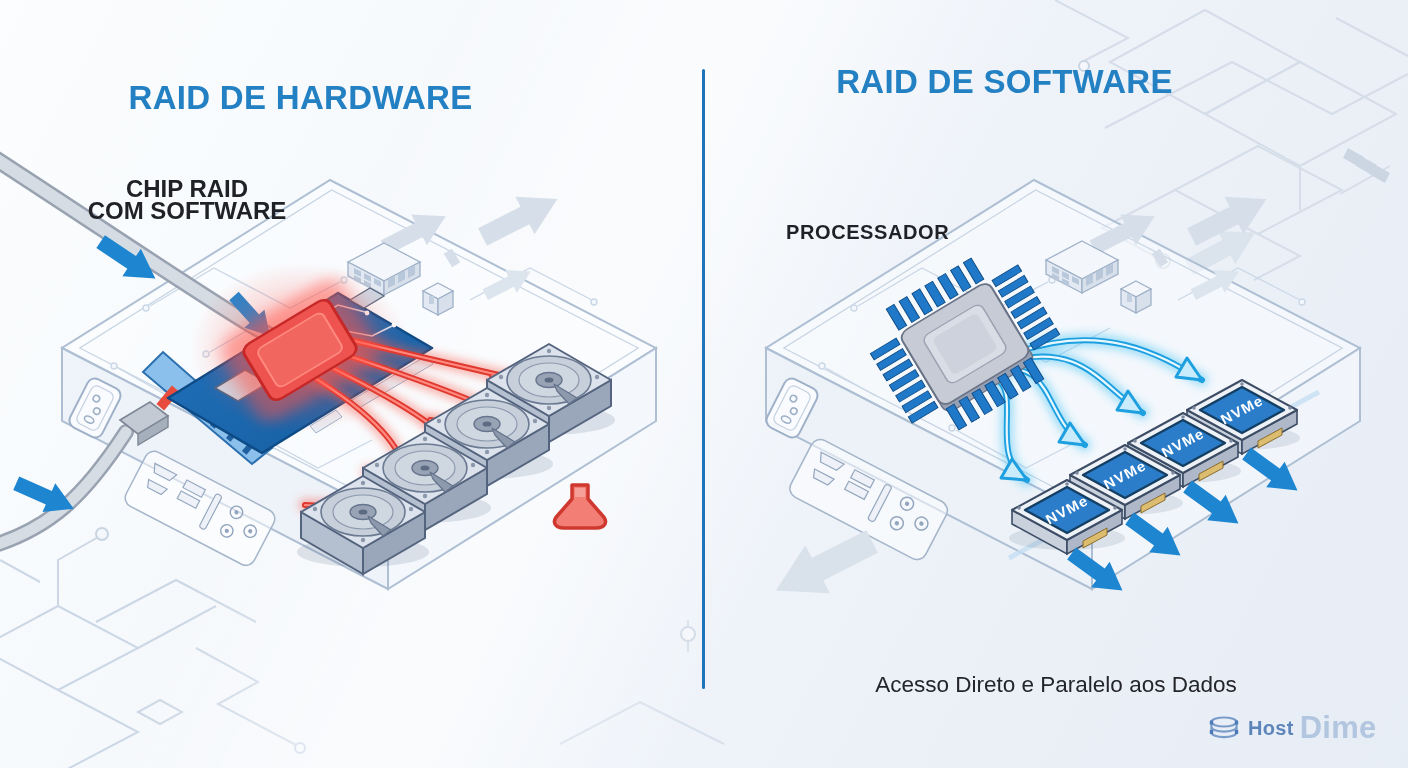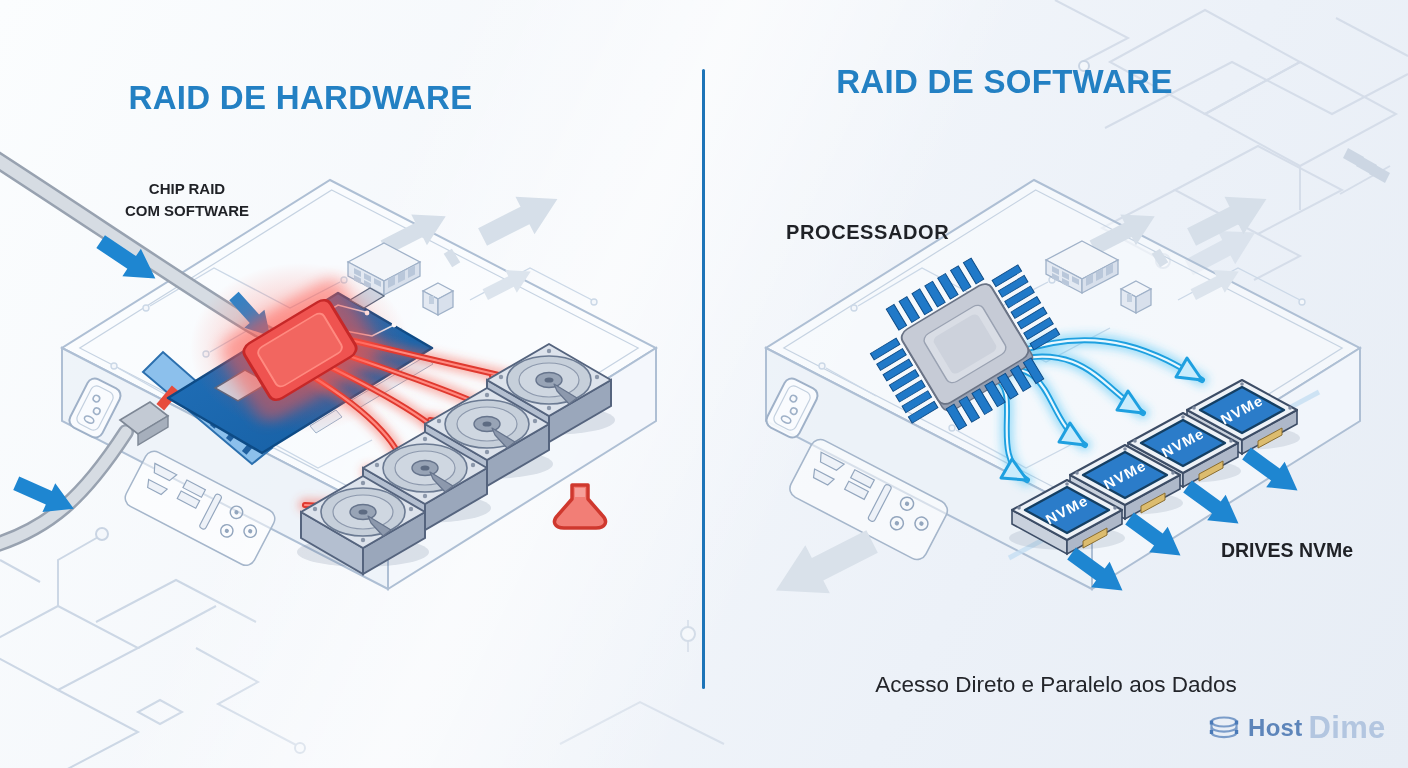--- a/index.html
+++ b/index.html
@@ -8,28 +8,28 @@
     background:linear-gradient(118deg,#fbfdfe 0%,#f4f7fb 38%,#ecf1f8 70%,#e7edf5 100%);}
   .sheen{position:absolute;inset:0;pointer-events:none;
     background:linear-gradient(115deg,rgba(255,255,255,0) 26%,rgba(255,255,255,0.6) 42%,rgba(255,255,255,0) 58%);}
   svg.bg{position:absolute;left:0;top:0;}
   .panel{position:absolute;top:0;width:704px;height:768px;}
   .panel.left{left:0;} .panel.right{left:704px;}
   .divider{position:absolute;left:702px;top:69px;width:3px;height:620px;background:#1d74b8;border-radius:2px;}
   .title{position:absolute;width:601px;text-align:center;font-size:33px;font-weight:bold;color:#2380c3;letter-spacing:.3px;}
   .left-title{left:0;top:79px;} .right-title{left:704px;top:63px;}
   .label{position:absolute;color:#1f2126;font-weight:bold;}
-  .chip-label{left:87px;top:178px;width:200px;text-align:center;font-size:15px;line-height:22px;}
+  .chip-label{left:87px;top:178px;width:200px;text-align:center;font-size:24px;line-height:22px;}
   .cpu-label{left:786px;top:221px;font-size:20px;letter-spacing:.6px;}
   .disks-label{left:474px;top:537px;width:200px;text-align:center;font-size:19.5px;}
   .drives-label{left:1187px;top:539px;width:200px;text-align:center;font-size:19.5px;}
   .caption{position:absolute;width:704px;text-align:center;font-size:22.5px;font-weight:500;color:#23252a;}
   .left-caption{left:0;top:660px;} .right-caption{left:704px;top:660px;margin-top:12px;}
   .brand{position:absolute;left:1206px;top:710px;display:flex;align-items:center;gap:6px;}
-  .brand .host{font-size:24px;font-weight:bold;color:#5d85ba;letter-spacing:.3px;}
+  .brand .host{font-size:20px;font-weight:bold;color:#5d85ba;letter-spacing:.3px;}
   .brand .dime{font-size:31px;font-weight:bold;color:#b3c6e0;letter-spacing:.3px;}
 </style>
 </head>
 <body>
 
 <div class="canvas">
 
   <svg width="0" height="0" style="position:absolute">
     <defs>
       <filter id="blur4" x="-60%" y="-60%" width="220%" height="220%">
@@ -399,21 +399,20 @@
   <div class="divider"></div>
 
   <div class="title left-title">RAID DE HARDWARE</div>
   <div class="title right-title">RAID DE SOFTWARE</div>
 
   <div class="label chip-label">
     <div>CHIP RAID</div>
     <div>COM SOFTWARE</div>
   </div>
   <div class="label cpu-label">PROCESSADOR</div>
-  <div class="label drives-label">DRIVES NVMe</div>
 
   <div class="caption right-caption">Acesso Direto e Paralelo aos Dados</div>
 
   <div class="brand">
     <svg width="36" height="30" viewBox="0 0 36 30">
       <ellipse cx="18" cy="9" rx="12.5" ry="4.5" fill="none" stroke="#7a9cc9" stroke-width="2.2"></ellipse>
       <path d="M5.5,9 L5.5,14 C5.5,16.6 11,18.6 18,18.6 C25,18.6 30.5,16.6 30.5,14 L30.5,9" fill="none" stroke="#7a9cc9" stroke-width="2.2"></path>
       <path d="M5.5,14.5 L5.5,19.5 C5.5,22.1 11,24.1 18,24.1 C25,24.1 30.5,22.1 30.5,19.5 L30.5,14.5" fill="none" stroke="#7a9cc9" stroke-width="2.2"></path>
       <rect x="3.8" y="7.5" width="3.4" height="4" fill="#4a7ab8"></rect>
       <rect x="28.8" y="7.5" width="3.4" height="4" fill="#4a7ab8"></rect>

